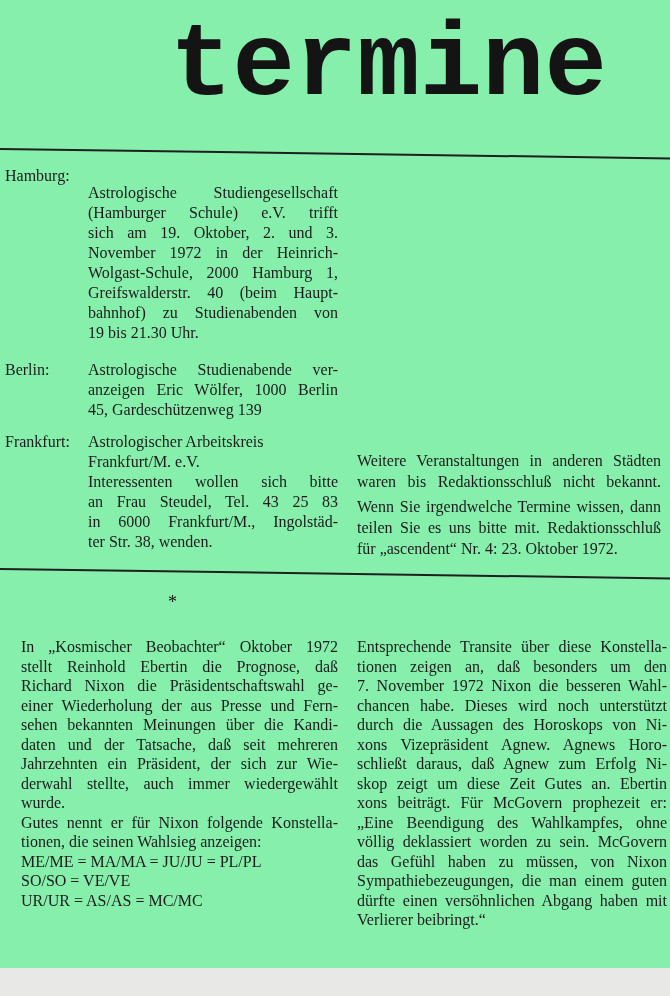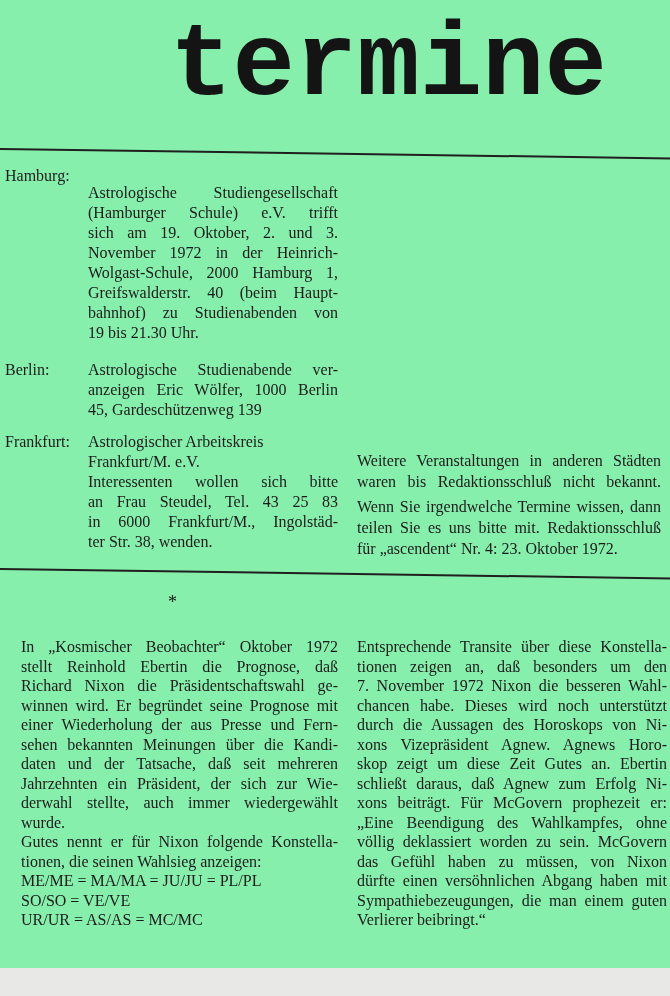--- a/index.html
+++ b/index.html
@@ -131,44 +131,43 @@
     </div>
 
   <div class="rule rule-mid"></div>
 
   <div class="asterisk">*</div>
 
   <div class="textblock article article-left">
       <div class="line just">In „Kosmischer Beobachter“ Oktober 1972</div>
       <div class="line just">stellt Reinhold Ebertin die Prognose, daß</div>
       <div class="line just">Richard Nixon die Präsidentschaftswahl ge-</div>
-      <div class="line just">winnen wird. Er begründet seine Prognose mit</div>
       <div class="line just">einer Wiederholung der aus Presse und Fern-</div>
       <div class="line just">sehen bekannten Meinungen über die Kandi-</div>
       <div class="line just">daten und der Tatsache, daß seit mehreren</div>
       <div class="line just">Jahrzehnten ein Präsident, der sich zur Wie-</div>
       <div class="line just">derwahl stellte, auch immer wiedergewählt</div>
       <div class="line">wurde.</div>
       <div class="line just">Gutes nennt er für Nixon folgende Konstella-</div>
       <div class="line">tionen, die seinen Wahlsieg anzeigen:</div>
       <div class="line">ME/ME = MA/MA = JU/JU = PL/PL</div>
       <div class="line">SO/SO = VE/VE</div>
       <div class="line">UR/UR = AS/AS = MC/MC</div>
     </div>
   <div class="textblock article article-right">
       <div class="line just">Entsprechende Transite über diese Konstella-</div>
       <div class="line just">tionen zeigen an, daß besonders um den</div>
       <div class="line just">7. November 1972 Nixon die besseren Wahl-</div>
       <div class="line just">chancen habe. Dieses wird noch unterstützt</div>
       <div class="line just">durch die Aussagen des Horoskops von Ni-</div>
       <div class="line just">xons Vizepräsident Agnew. Agnews Horo-</div>
+      <div class="line just">schließt daraus, daß Agnew zum Erfolg Ni-</div>
       <div class="line just">skop zeigt um diese Zeit Gutes an. Ebertin</div>
-      <div class="line just">schließt daraus, daß Agnew zum Erfolg Ni-</div>
       <div class="line just">xons beiträgt. Für McGovern prophezeit er:</div>
       <div class="line just">„Eine Beendigung des Wahlkampfes, ohne</div>
       <div class="line just">völlig deklassiert worden zu sein. McGovern</div>
       <div class="line just">das Gefühl haben zu müssen, von Nixon</div>
+      <div class="line just">Sympathiebezeugungen, die man einem guten</div>
       <div class="line just">dürfte einen versöhnlichen Abgang haben mit</div>
-      <div class="line just">Sympathiebezeugungen, die man einem guten</div>
       <div class="line">Verlierer beibringt.“</div>
     </div>
 
 </div>
 
 </body></html>

